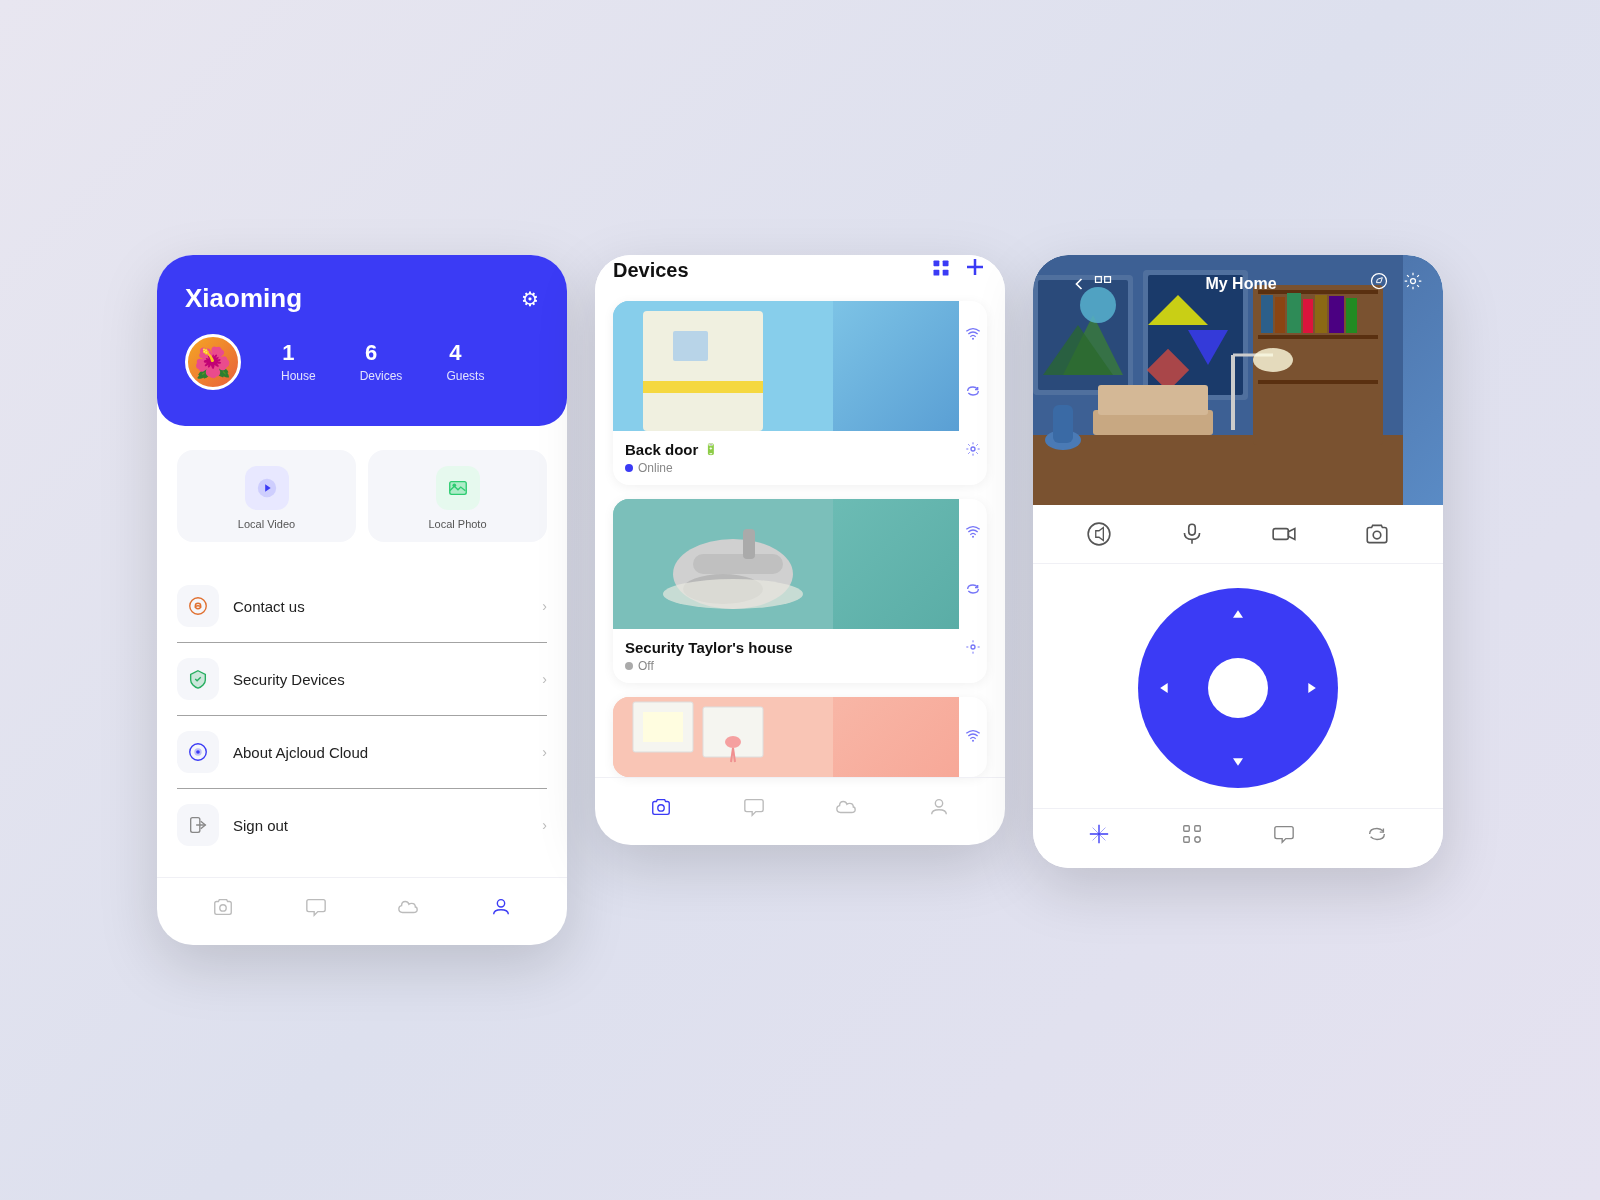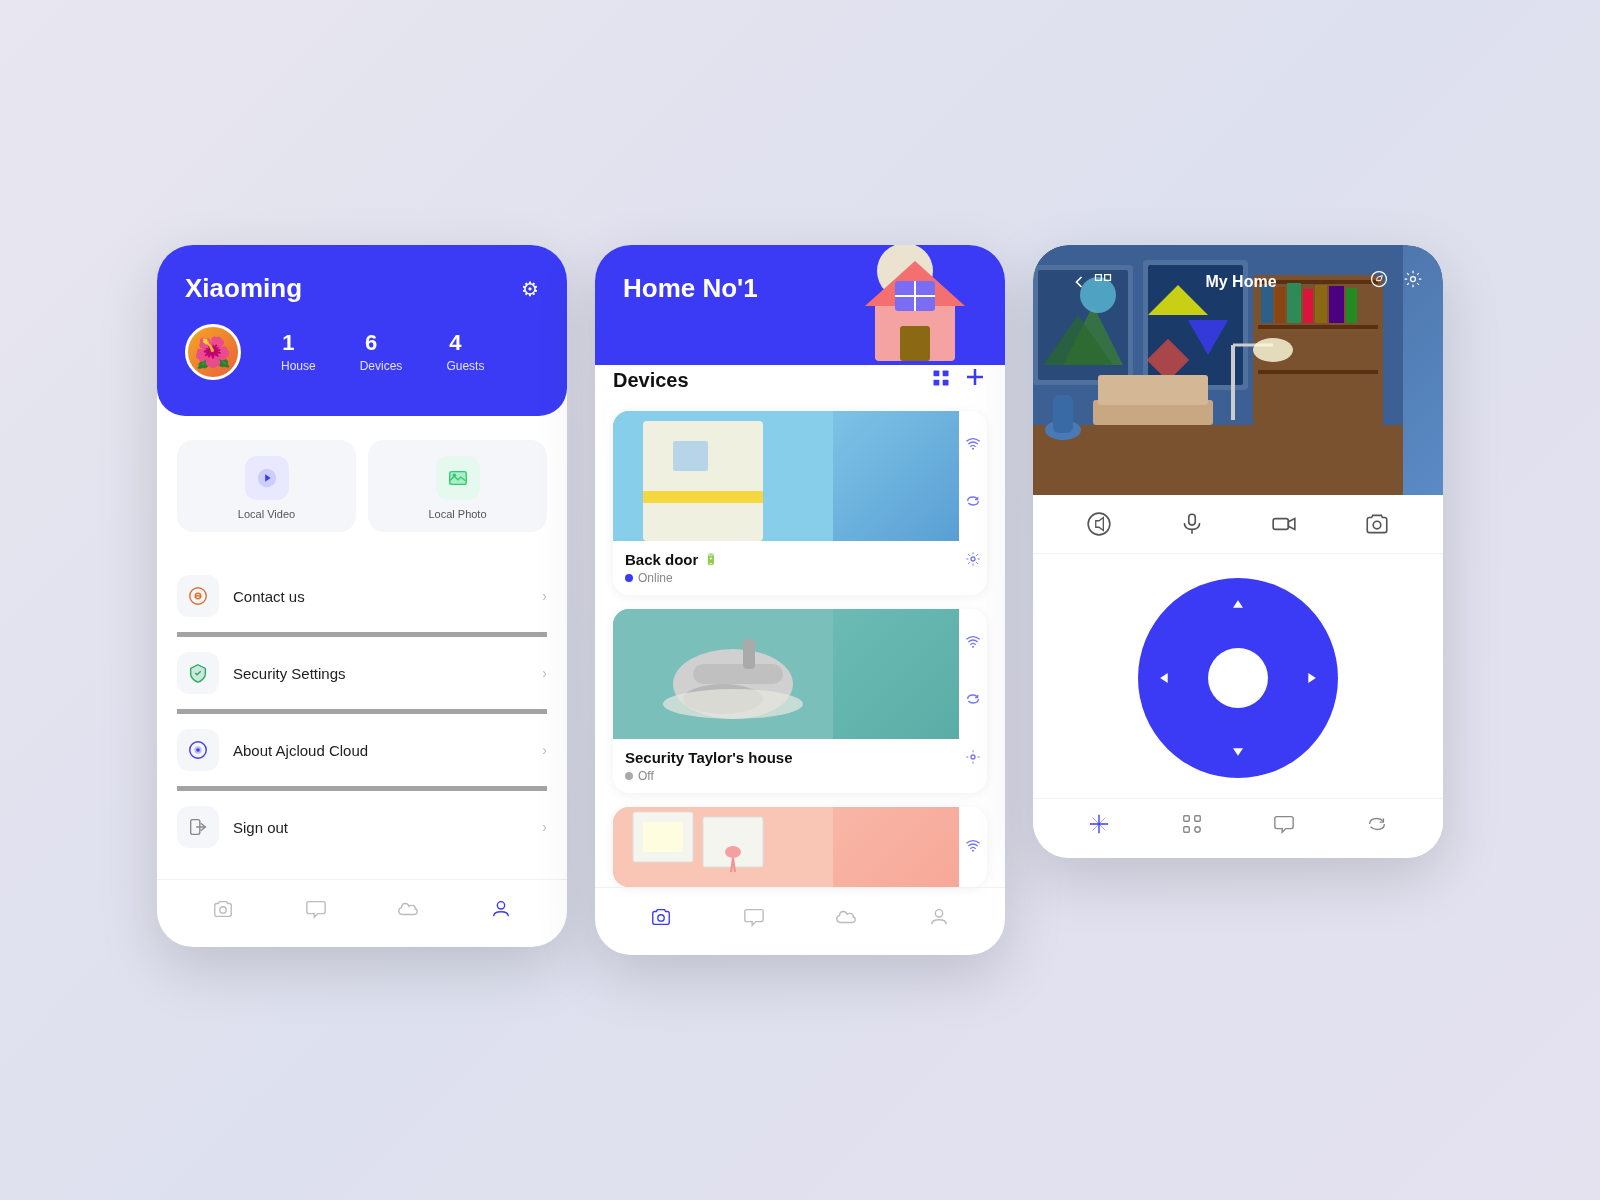--- a/index.html
+++ b/index.html
@@ -104,21 +104,21 @@
     .qa-icon.green { background: #e6f9ee; }
     .qa-icon.orange { background: #fff0e8; }
     .qa-label { font-size: 11px; font-weight: 500; color: #555; text-align: right; }
 
     .menu-list { display: flex; flex-direction: column; gap: 0; }
     .menu-item {
       display: flex;
       align-items: center;
       gap: 14px;
       padding: 15px 0;
-      border-bottom: 5px solid #a3a3a3;
+      border-bottom: 1px solid #a3a3a3;
       cursor: pointer;
     }
     .menu-item:last-child { border-bottom: none; }
     .menu-icon-wrap {
       width: 42px;
       height: 42px;
       border-radius: 12px;
       background: #f5f6fa;
       display: flex;
       align-items: center;
@@ -233,21 +233,21 @@
     }
 
     .s3-header-bar {
       position: absolute;
       top: 0;
       left: 16px;
       right: 0;
       display: flex;
       align-items: center;
       justify-content: space-between;
-      padding: 24px 20px;
+      padding: 16px 20px;
     }
     .s3-back { color: #fff; font-size: 18px; cursor: pointer; display: flex; align-items: center; gap: 4px; }
     .s3-home-title { color: #fff; font-size: 16px; font-weight: 600; }
     .s3-header-icons { display: flex; gap: 14px; }
     .s3-hicon { color: #fff; font-size: 18px; cursor: pointer; }
 
     .s3-body { background: #fff; padding: 0; }
 
     .camera-controls {
       display: flex;
@@ -379,21 +379,21 @@
           <span class="menu-chevron">›</span>
         </div>
         <div class="menu-item">
           <div class="menu-icon-wrap">
             <svg width="22" height="22" viewBox="0 0 24 24" fill="none">
                 <path d="M12 3 L20 7 L20 13 C20 17 16 21 12 22 C8 21 4 17 4 13 L4 7 Z" fill="#27ae60" opacity="0.2"></path>
                 <path d="M12 3 L20 7 L20 13 C20 17 16 21 12 22 C8 21 4 17 4 13 L4 7 Z" stroke="#27ae60" stroke-width="1.5"></path>
                 <path d="M9 12 l2 2 4-4" stroke="#27ae60" stroke-width="1.5" fill="none"></path>
               </svg>
           </div>
-          <span class="menu-label">Security Settings</span>
+          <span class="menu-label">Security Devices</span>
           <span class="menu-chevron">›</span>
         </div>
         <div class="menu-item">
           <div class="menu-icon-wrap">
             <svg width="22" height="22" viewBox="0 0 24 24" fill="none">
                 <circle cx="12" cy="12" r="9" stroke="#3B3BF5" stroke-width="1.5"></circle>
                 <circle cx="12" cy="12" r="4" fill="#3B3BF5" opacity="0.3"></circle>
                 <circle cx="12" cy="12" r="2" fill="#3B3BF5"></circle>
               </svg>
           </div>
@@ -434,39 +434,20 @@
       <span class="footer-icon active">
         <svg width="22" height="22" viewBox="0 0 24 24" fill="none">
             <circle cx="12" cy="8" r="4" stroke="#3B3BF5" stroke-width="1.5"></circle>
             <path d="M4 20 Q4 15 12 15 Q20 15 20 20" stroke="#3B3BF5" stroke-width="1.5" fill="none"></path>
           </svg>
       </span>
     </div>
   </div>
 
   <div class="phone">
-    <div class="s2-header">
-      <span class="s2-title">Home No'1</span>
-      <div class="house-decoration">
-        <svg width="160" height="120" viewBox="0 0 160 120" fill="none">
-
-          <circle cx="70" cy="30" r="28" fill="#FFF5CC" opacity="0.9"></circle>
-
-          <rect x="40" y="60" width="80" height="60" fill="#F4A2A2" rx="4"></rect>
-
-          <polygon points="30,65 80,20 130,65" fill="#F47070"></polygon>
-
-          <rect x="60" y="40" width="40" height="30" fill="#7B6CF5" rx="3"></rect>
-          <line x1="80" y1="40" x2="80" y2="70" stroke="#fff" stroke-width="2"></line>
-          <line x1="60" y1="55" x2="100" y2="55" stroke="#fff" stroke-width="2"></line>
-
-          <rect x="65" y="85" width="30" height="35" fill="#8B6914" rx="3"></rect>
-        </svg>
-      </div>
-    </div>
 
     <div class="s2-body">
       <div class="devices-header">
         <span class="devices-title">Devices</span>
         <div class="devices-controls">
           <span class="grid-icon">
             <svg width="20" height="20" viewBox="0 0 24 24" fill="none">
                 <rect x="3" y="3" width="7" height="7" rx="1" fill="#3B3BF5"></rect>
                 <rect x="14" y="3" width="7" height="7" rx="1" fill="#3B3BF5"></rect>
                 <rect x="3" y="14" width="7" height="7" rx="1" fill="#3B3BF5"></rect>

